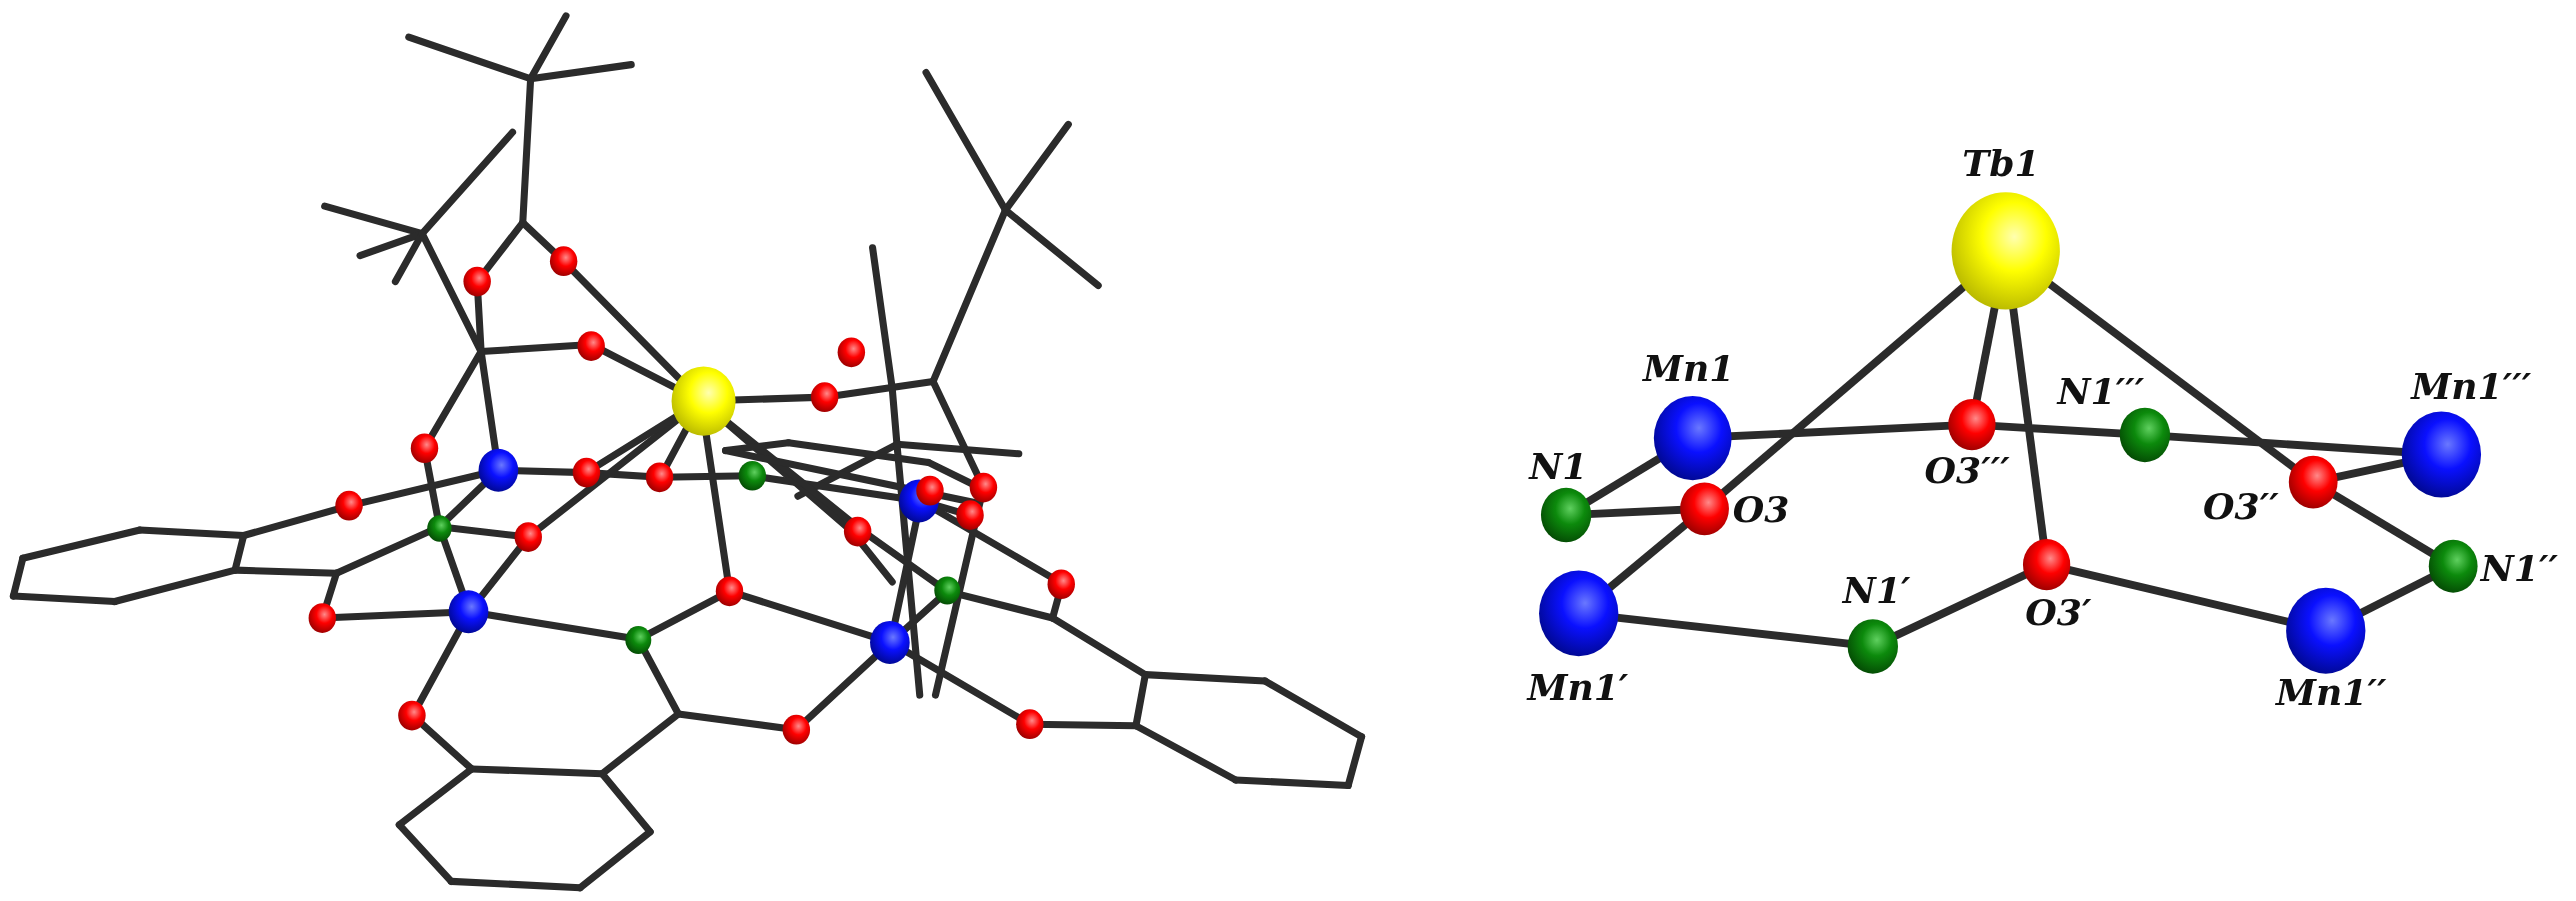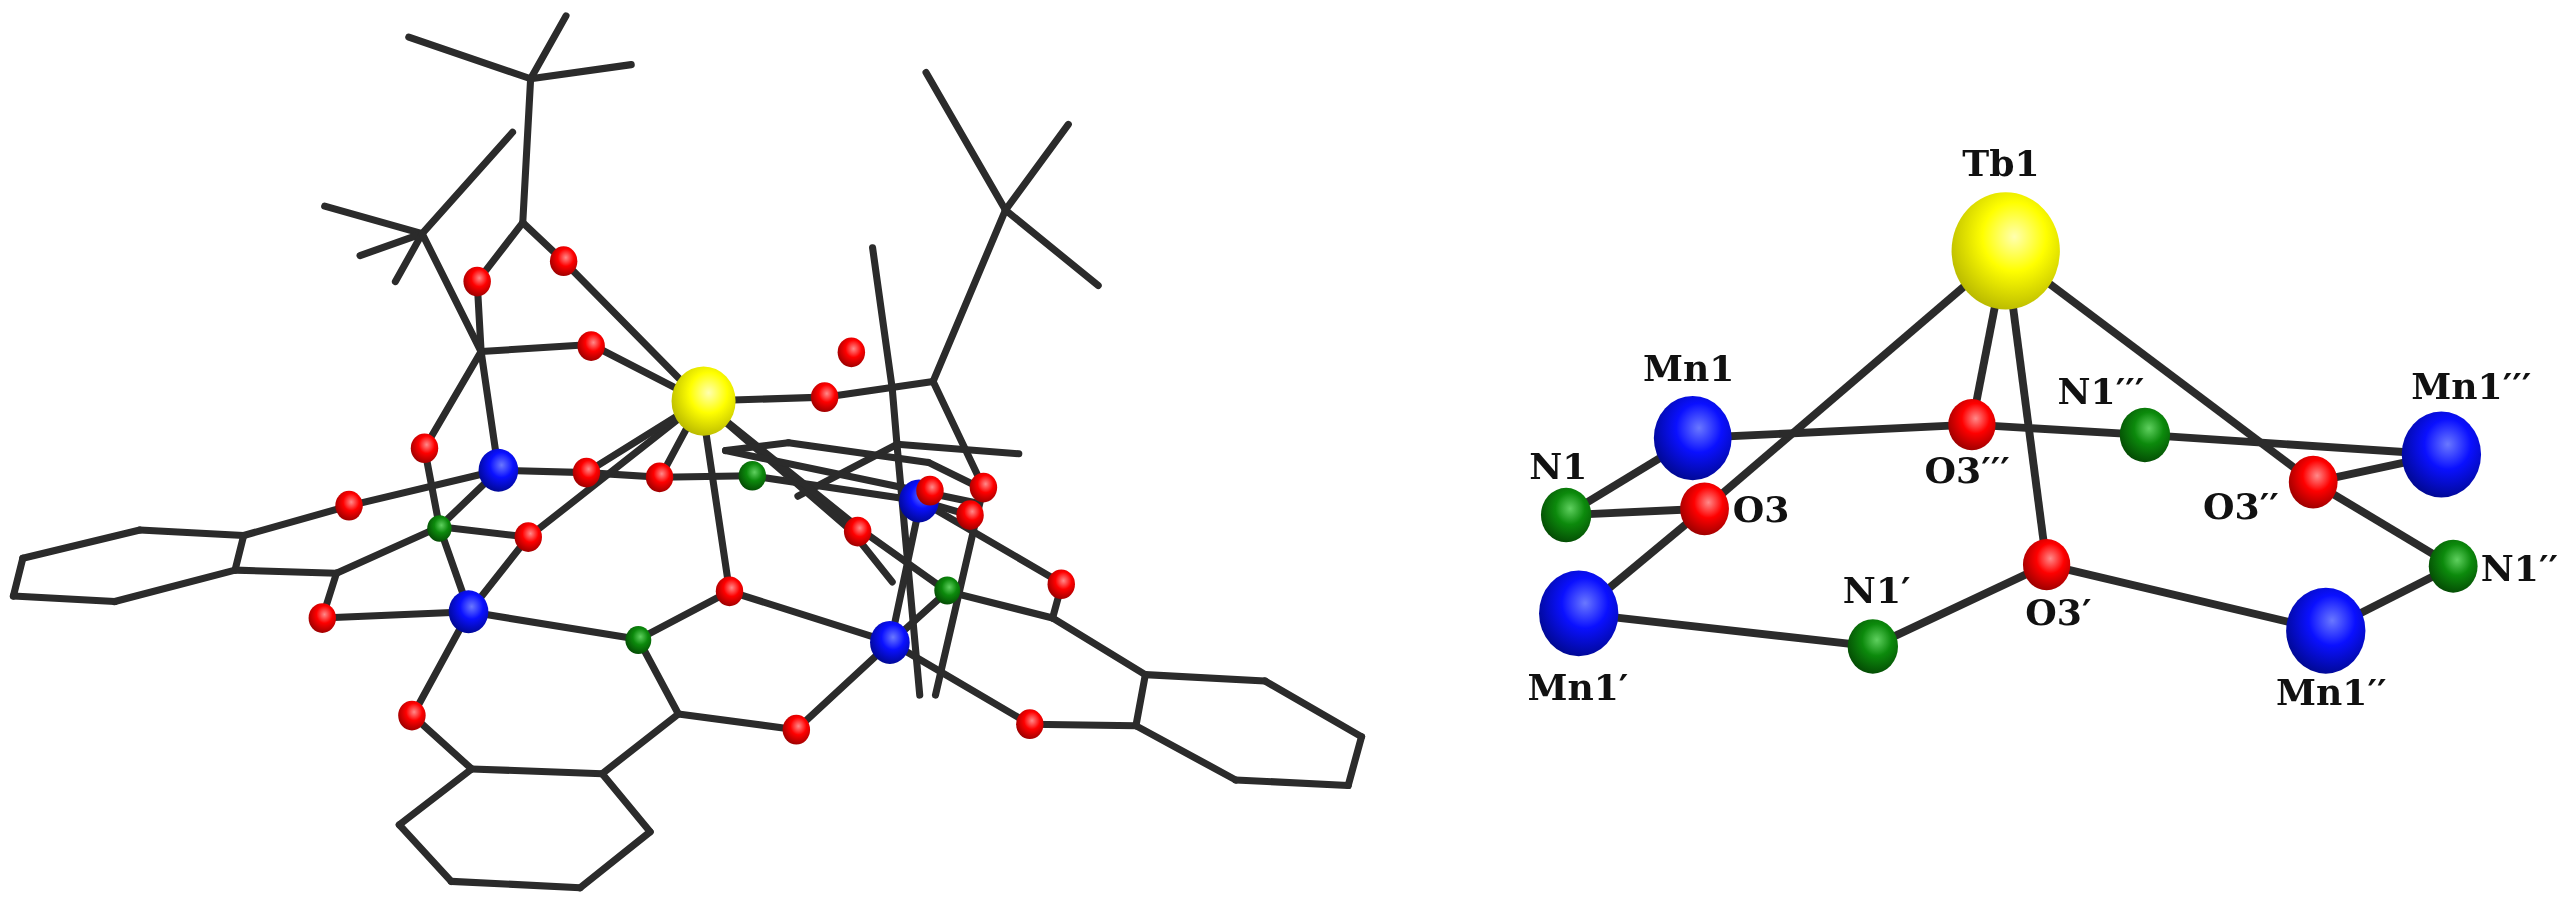--- a/index.html
+++ b/index.html
@@ -1,18 +1,18 @@
 <!DOCTYPE html>
 <html style="font-size:12.6px"><head>
 <meta charset="utf-8">
 <style>
   html, body { margin: 0; padding: 0; background: #ffffff; }
   body { width: 2576px; height: 902px; overflow: hidden; position: relative; }
   #figure { position: absolute; left: 0; top: 0; width: 2576px; height: 902px; }
-  .panel { position: absolute; top: 0; height: 902px; }
+  .panel { position: absolute; top: 0; height: 902px; font-style: italic; }
   #panel-left { left: 0; width: 1415px; }
   #panel-right { left: 1415px; width: 1161px; }
   svg { display: block; }
   .atom-label {
     font-family: "DejaVu Serif", "Liberation Serif", serif;
     font-size: 46px;
     font-weight: bold;
     fill: #111111;
     dominant-baseline: middle;
   }

